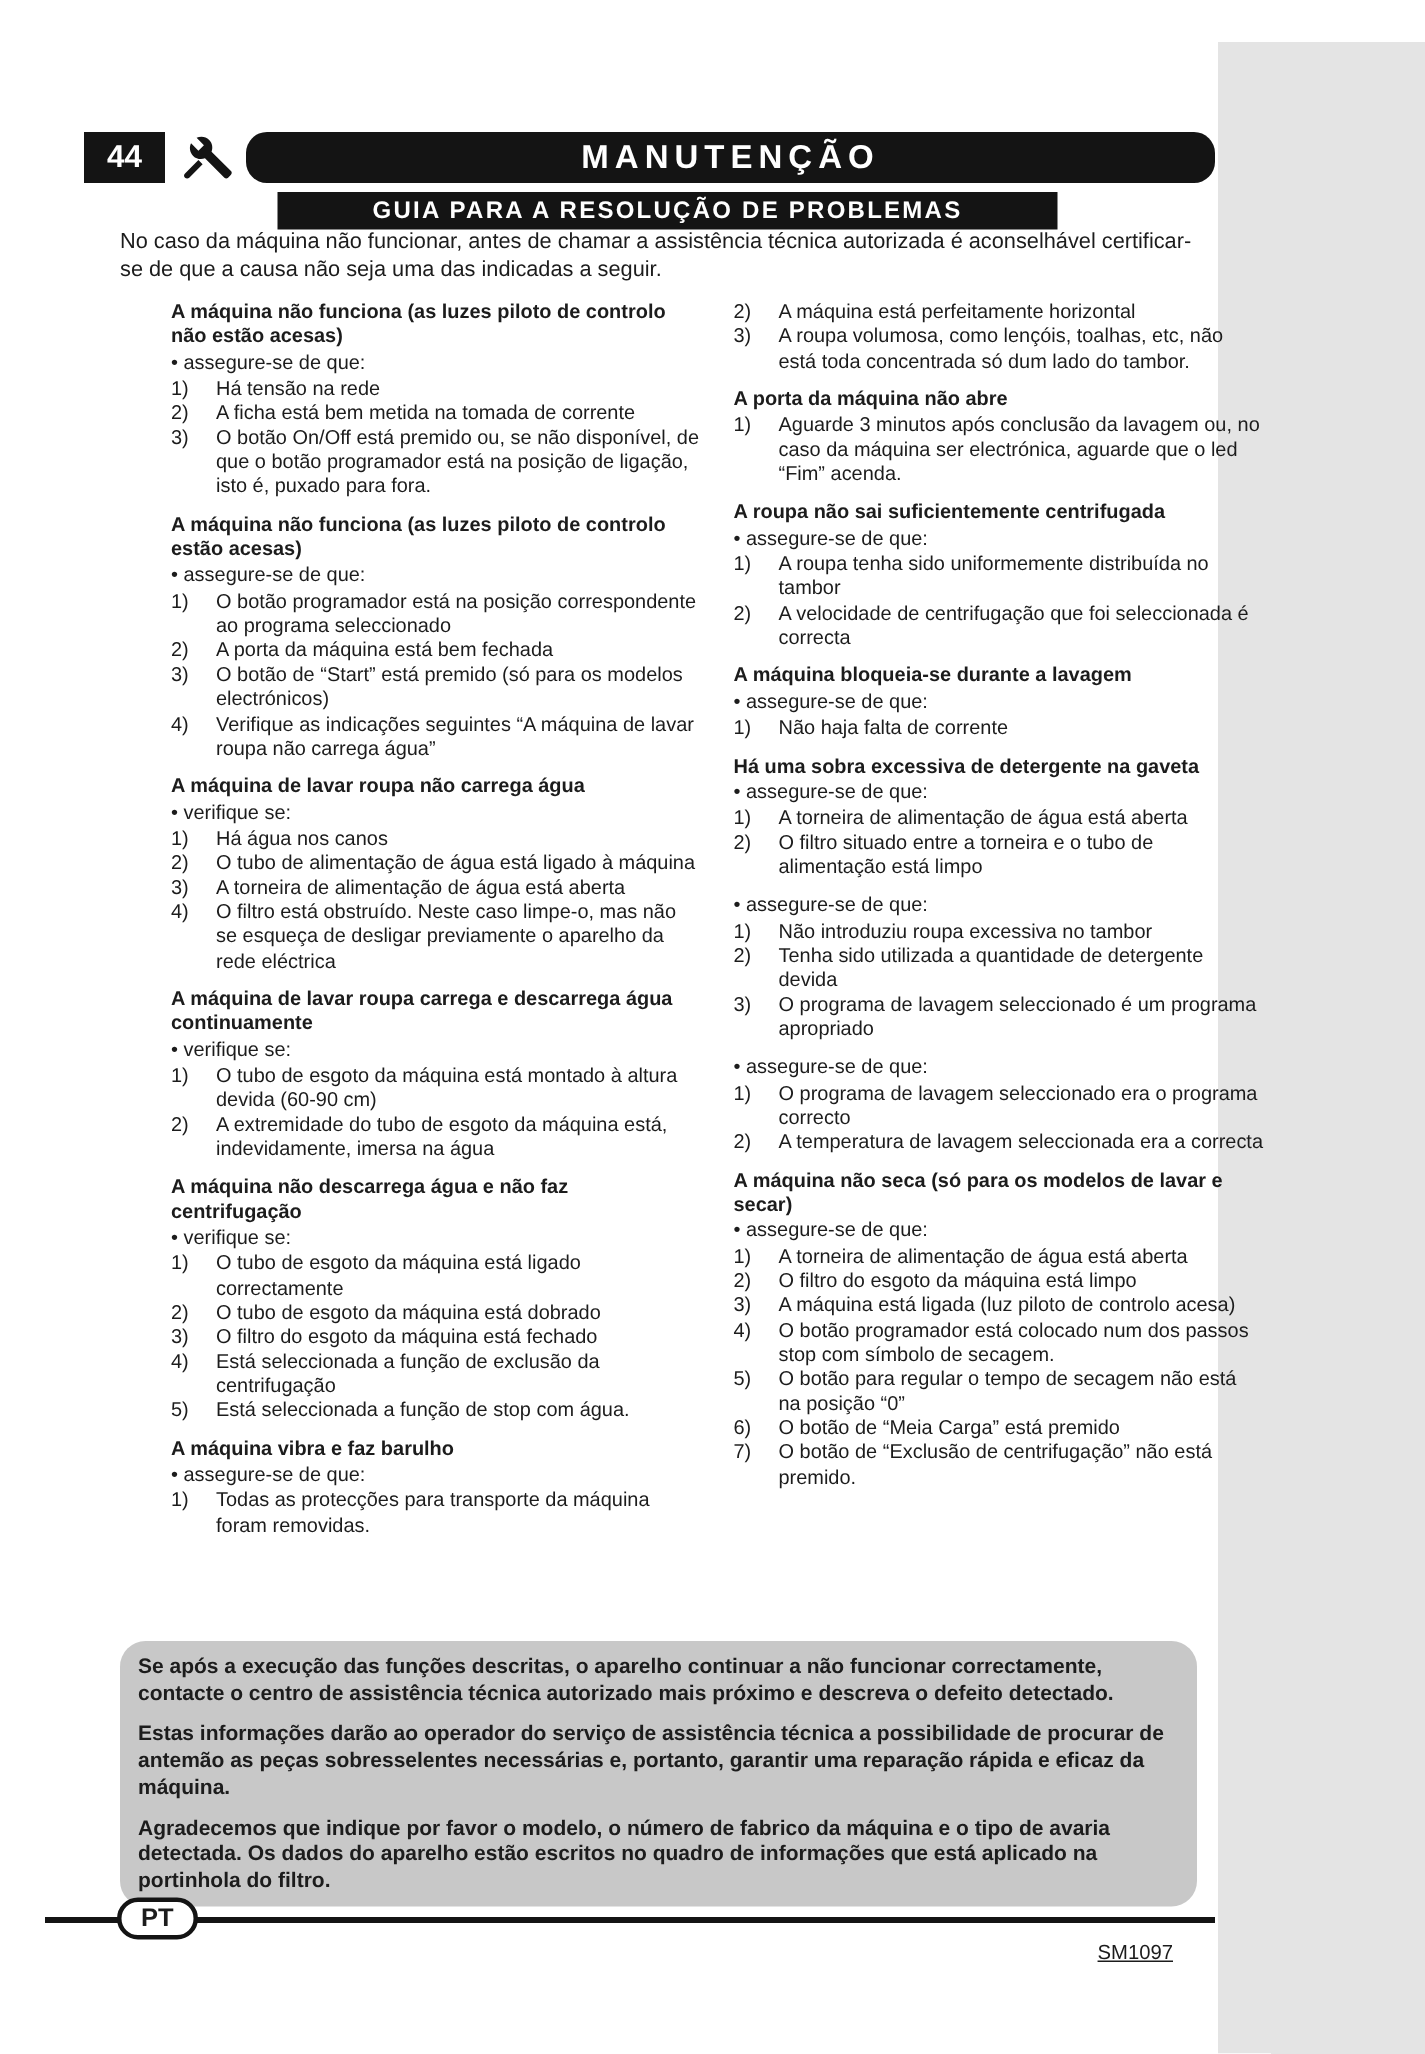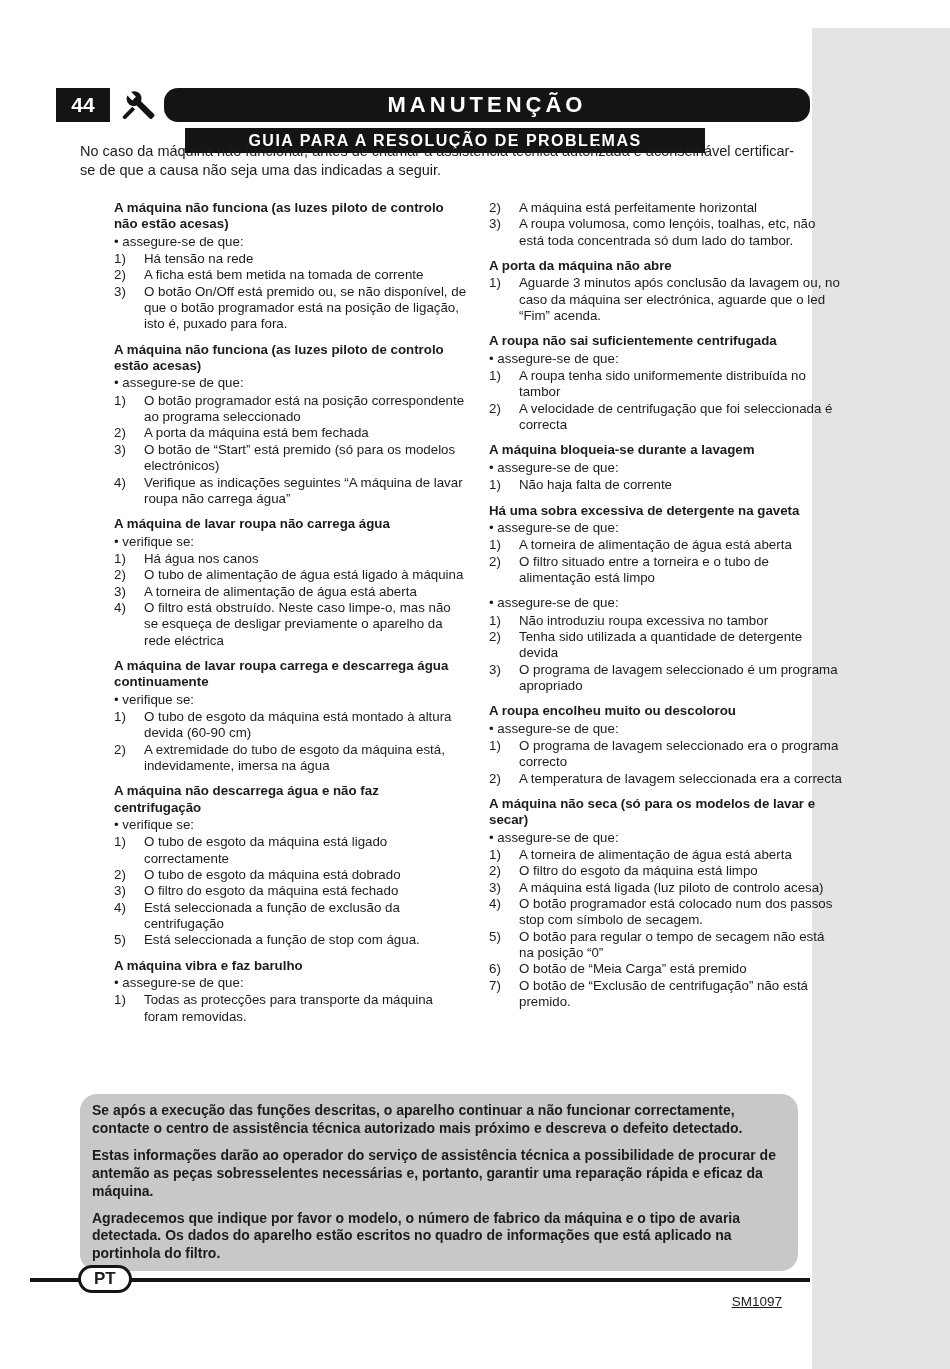--- a/index.html
+++ b/index.html
@@ -14,21 +14,21 @@
   .header{position:absolute;top:88px;left:30px;width:780px;height:34px;display:flex;align-items:stretch;padding-left:26px;}
   .page-num{width:54px;background:var(--bar-bg);color:var(--bar-text);font-weight:bold;
     font-size:21px;display:flex;align-items:center;justify-content:center;}
   .icon-box{width:54px;background:var(--paper);display:flex;align-items:center;justify-content:center;position:relative;}
   .icon-box svg{width:42px;height:42px;margin-top:-6px;}
   .title-bar{flex:1;background:var(--bar-bg);color:var(--bar-text);font-weight:bold;font-size:22px;
     letter-spacing:4px;display:flex;align-items:center;justify-content:center;border-radius:14px;}
   .subheader{position:absolute;top:128px;left:185px;width:520px;height:25px;background:var(--bar-bg);
     color:var(--bar-text);font-weight:bold;font-size:16px;letter-spacing:1.5px;
     display:flex;align-items:center;justify-content:center;}
-  .intro{position:absolute;top:142px;left:80px;width:718px;font-size:14.5px;line-height:1.28;}
+  .intro{position:absolute;top:152px;left:80px;width:718px;font-size:14.5px;line-height:1.28;}
   .columns{position:absolute;top:200px;left:80px;width:728px;display:flex;gap:22px;margin-left:34px;}
   .col{width:353px;font-size:13.3px;line-height:1.23;}
   .section{margin-bottom:9px;}
   .sec-title{font-weight:bold;margin-bottom:1px;}
   .sec-lead{margin-bottom:1px;}
   .item{display:flex;margin-bottom:0;}
   .item .num{flex:0 0 30px;}
   .item .txt{flex:1;}
   .notes{position:absolute;top:1094px;left:80px;width:718px;background:var(--notes-bg);
     padding:8px 12px 8px 12px;font-weight:bold;font-size:14px;line-height:1.28;border-radius:17px;}
@@ -223,21 +223,20 @@
           <div class="item">
             <span class="num">2)</span>
             <span class="txt">Tenha sido utilizada a quantidade de detergente devida</span>
           </div>
           <div class="item">
             <span class="num">3)</span>
             <span class="txt">O programa de lavagem seleccionado é um programa apropriado</span>
           </div>
         </div>
         <div class="section">
-          <div class="sec-title">A roupa encolheu muito ou descolorou</div>
           <div class="sec-lead">• assegure-se de que:</div>
           <div class="item">
             <span class="num">1)</span>
             <span class="txt">O programa de lavagem seleccionado era o programa correcto</span>
           </div>
           <div class="item">
             <span class="num">2)</span>
             <span class="txt">A temperatura de lavagem seleccionada era a correcta</span>
           </div>
         </div>

